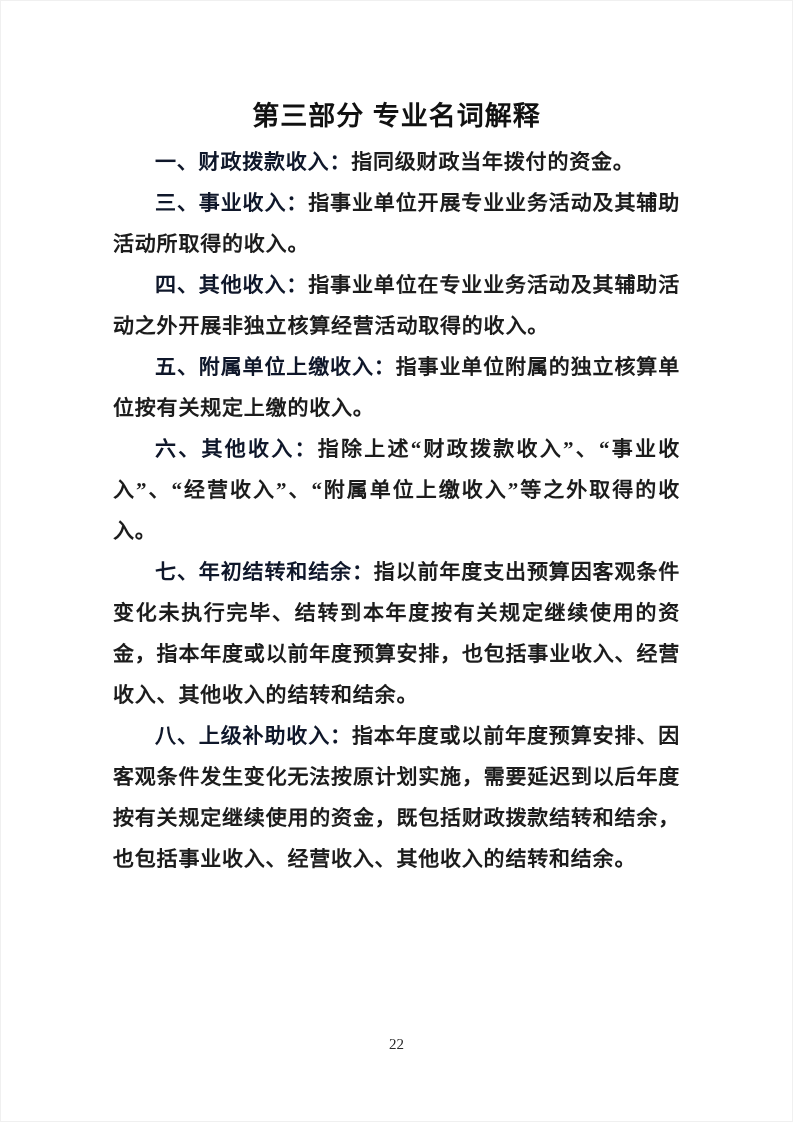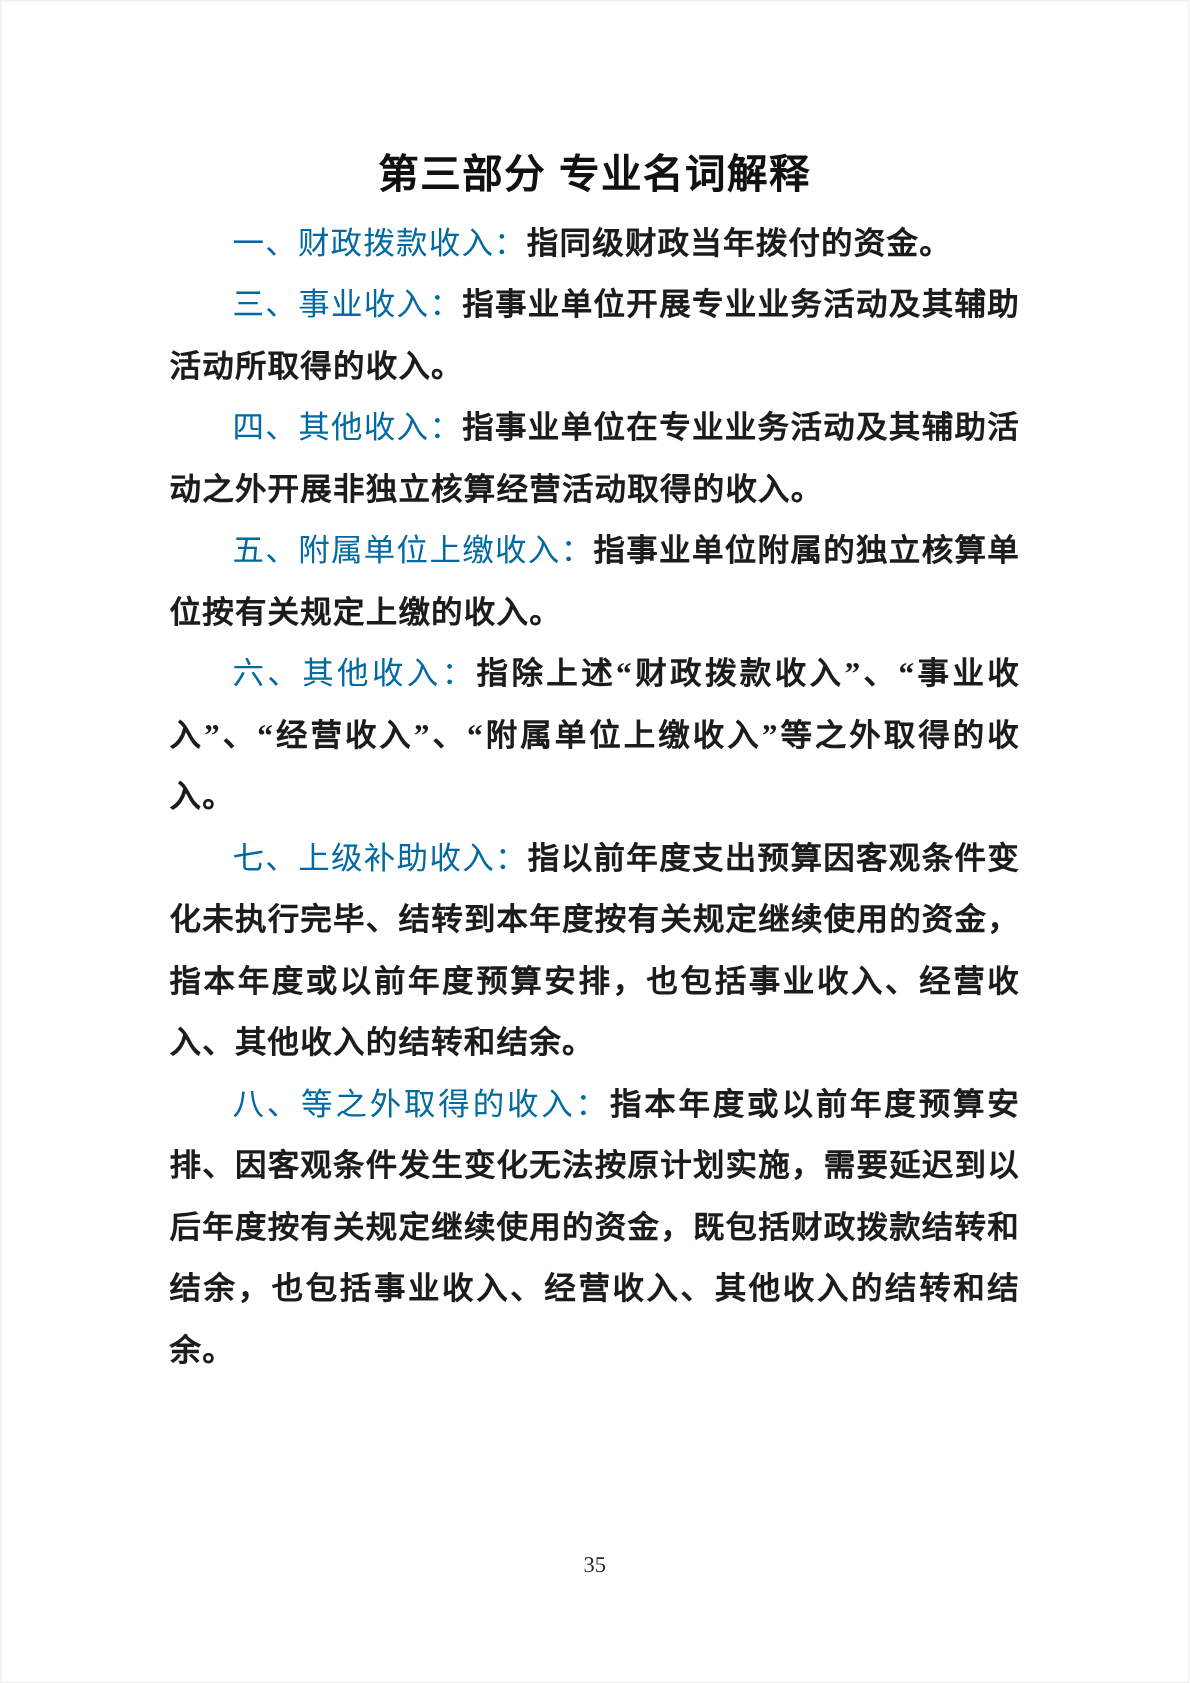--- a/index.html
+++ b/index.html
@@ -37,22 +37,22 @@
     font-family: "Liberation Serif", "DejaVu Serif", serif;
     font-size: 21px;
     line-height: 41px;
     letter-spacing: 0.8px;
     text-indent: 2em;
     text-align: justify;
     text-justify: inter-character;
     color: #1c1c1c;
   }
   .para .term {
-    font-weight: 400;
-    color: #0369a1;
+    font-weight: 700;
+    color: #0f172a;
   }
   .para .def {
     font-weight: 700;
   }
   .page-number {
     position: absolute;
     left: 0;
     top: 1036px;
     width: 100%;
     text-align: center;
@@ -72,20 +72,20 @@
 
 
     <p class="para"><b class="term">三、事业收入：</b><span class="def">指事业单位开展专业业务活动及其辅助活动所取得的收入。</span></p>
 
     <p class="para"><b class="term">四、其他收入：</b><span class="def">指事业单位在专业业务活动及其辅助活动之外开展非独立核算经营活动取得的收入。</span></p>
 
     <p class="para"><b class="term">五、附属单位上缴收入：</b><span class="def">指事业单位附属的独立核算单位按有关规定上缴的收入。</span></p>
 
     <p class="para"><b class="term">六、其他收入：</b><span class="def">指除上述“财政拨款收入”、“事业收入”、“经营收入”、“附属单位上缴收入”等之外取得的收入。</span></p>
 
-    <p class="para"><b class="term">七、上级补助收入：</b><span class="def">指以前年度支出预算因客观条件变化未执行完毕、结转到本年度按有关规定继续使用的资金，指本年度或以前年度预算安排，也包括事业收入、经营收入、其他收入的结转和结余。</span></p>
+    <p class="para"><b class="term">七、年初结转和结余：</b><span class="def">指以前年度支出预算因客观条件变化未执行完毕、结转到本年度按有关规定继续使用的资金，指本年度或以前年度预算安排，也包括事业收入、经营收入、其他收入的结转和结余。</span></p>
 
-    <p class="para"><b class="term">八、等之外取得的收入：</b><span class="def">指本年度或以前年度预算安排、因客观条件发生变化无法按原计划实施，需要延迟到以后年度按有关规定继续使用的资金，既包括财政拨款结转和结余，也包括事业收入、经营收入、其他收入的结转和结余。</span></p>
+    <p class="para"><b class="term">八、上级补助收入：</b><span class="def">指本年度或以前年度预算安排、因客观条件发生变化无法按原计划实施，需要延迟到以后年度按有关规定继续使用的资金，既包括财政拨款结转和结余，也包括事业收入、经营收入、其他收入的结转和结余。</span></p>
 
   </div>
 
-  <div class="page-number">35</div>
+  <div class="page-number">22</div>
 </div>
 
 </body></html>

